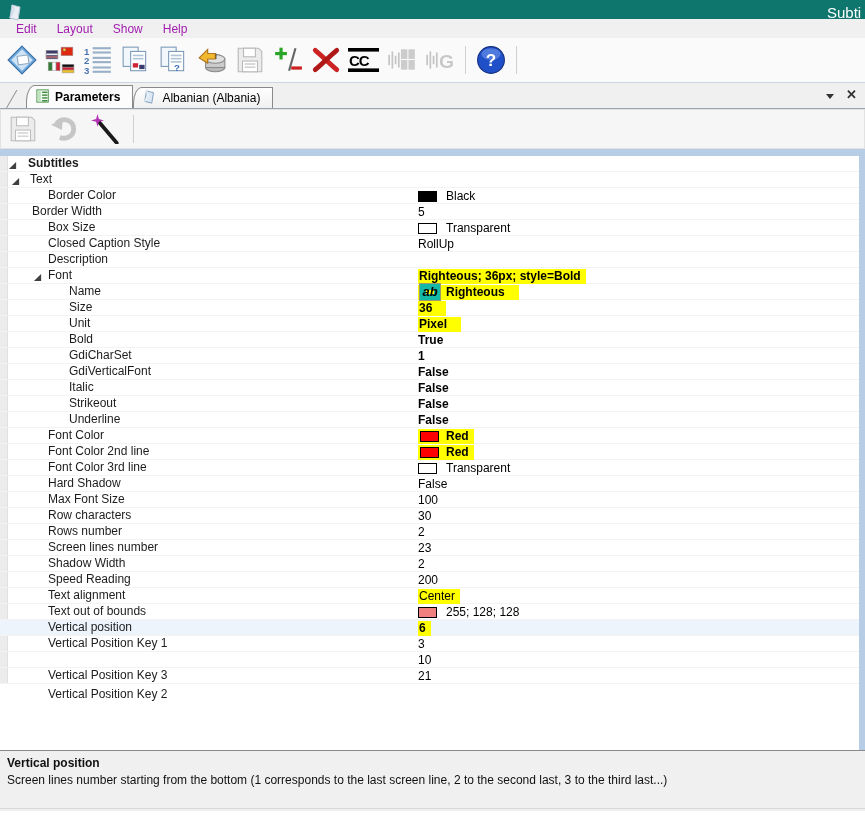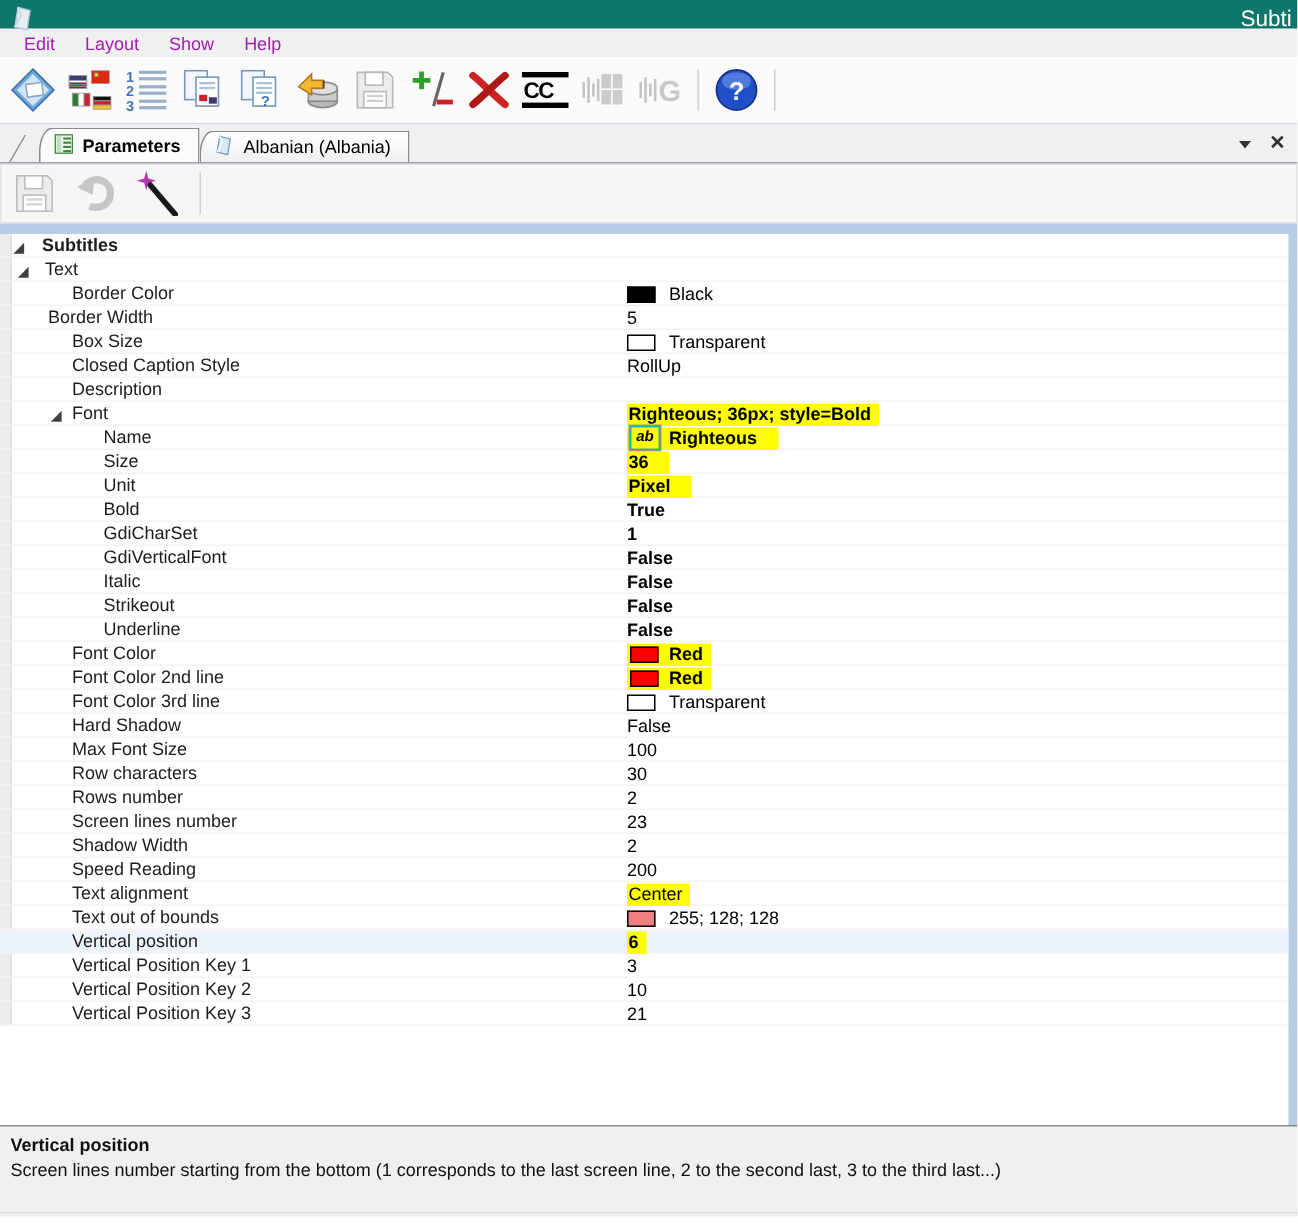--- a/index.html
+++ b/index.html
@@ -39,21 +39,21 @@
   .pg-row.selected { background:#edf4fb; }
   .pg-arrow { position:absolute; top:3px; }
   .pg-label { position:absolute; top:0; white-space:nowrap; color:#1c1c1c; }
   .pg-value-cell { position:absolute; left:418px; top:0; height:16px; display:flex; align-items:center; }
   .hl { background:#ffff00; display:inline-flex; align-items:center; height:15px; padding:0 14px 0 1px; }
   .hl.snug { padding-right:5px; }
   .swatch { width:19px; height:11px; border:1px solid #000; margin-right:9px; display:inline-block; }
   .hl .swatch { margin-left:1px; margin-right:7px; }
   .pg-value { white-space:nowrap; color:#000; }
   .b { font-weight:bold; }
-  .ab-btn { width:20px; height:16px; border:1px solid #14b8a6; outline:1px solid #9a9a6a; font-size:10px; font-weight:bold; font-style:italic; display:inline-flex; align-items:center; justify-content:center; margin:0 6px 0 1px; background:transparent; line-height:10px; }
+  .ab-btn { width:20px; height:16px; border:6px solid #14b8a6; outline:1px solid #9a9a6a; font-size:13px; font-weight:bold; font-style:italic; display:inline-flex; align-items:center; justify-content:center; margin:0 6px 0 1px; background:transparent; line-height:10px; }
   
   .desc-panel { height:61px; background:#f0f0f0; border-top:1px solid #8a8a8a; padding:5px 7px; font-size:12px; color:#111; position:relative; }
   .desc-title { font-weight:bold; margin-bottom:3px; }
   .desc-text { line-height:14px; }
   .bottom-edge { position:absolute; left:0; bottom:2px; width:100%; height:1px; background:#d8d8d8; }
   svg text { font-family:"Liberation Sans", sans-serif; }
 </style>
 </head>
 <body>
 
@@ -485,21 +485,21 @@
           </span>
         </span>
       </div>
       <div class="pg-row">
         <span class="pg-label" style="left: 48px;">Vertical Position Key 1</span>
         <span class="pg-value-cell">
           <span class="pg-value">3</span>
         </span>
       </div>
       <div class="pg-row">
-        <span class="pg-label" style="left: 48px;">Vertical Position Key 2</span>
+        <span class="pg-label" style="left: 48px; margin-top: 35px;">Vertical Position Key 2</span>
         <span class="pg-value-cell">
           <span class="pg-value">10</span>
         </span>
       </div>
       <div class="pg-row">
         <span class="pg-label" style="left: 48px;">Vertical Position Key 3</span>
         <span class="pg-value-cell">
           <span class="pg-value">21</span>
         </span>
       </div>

